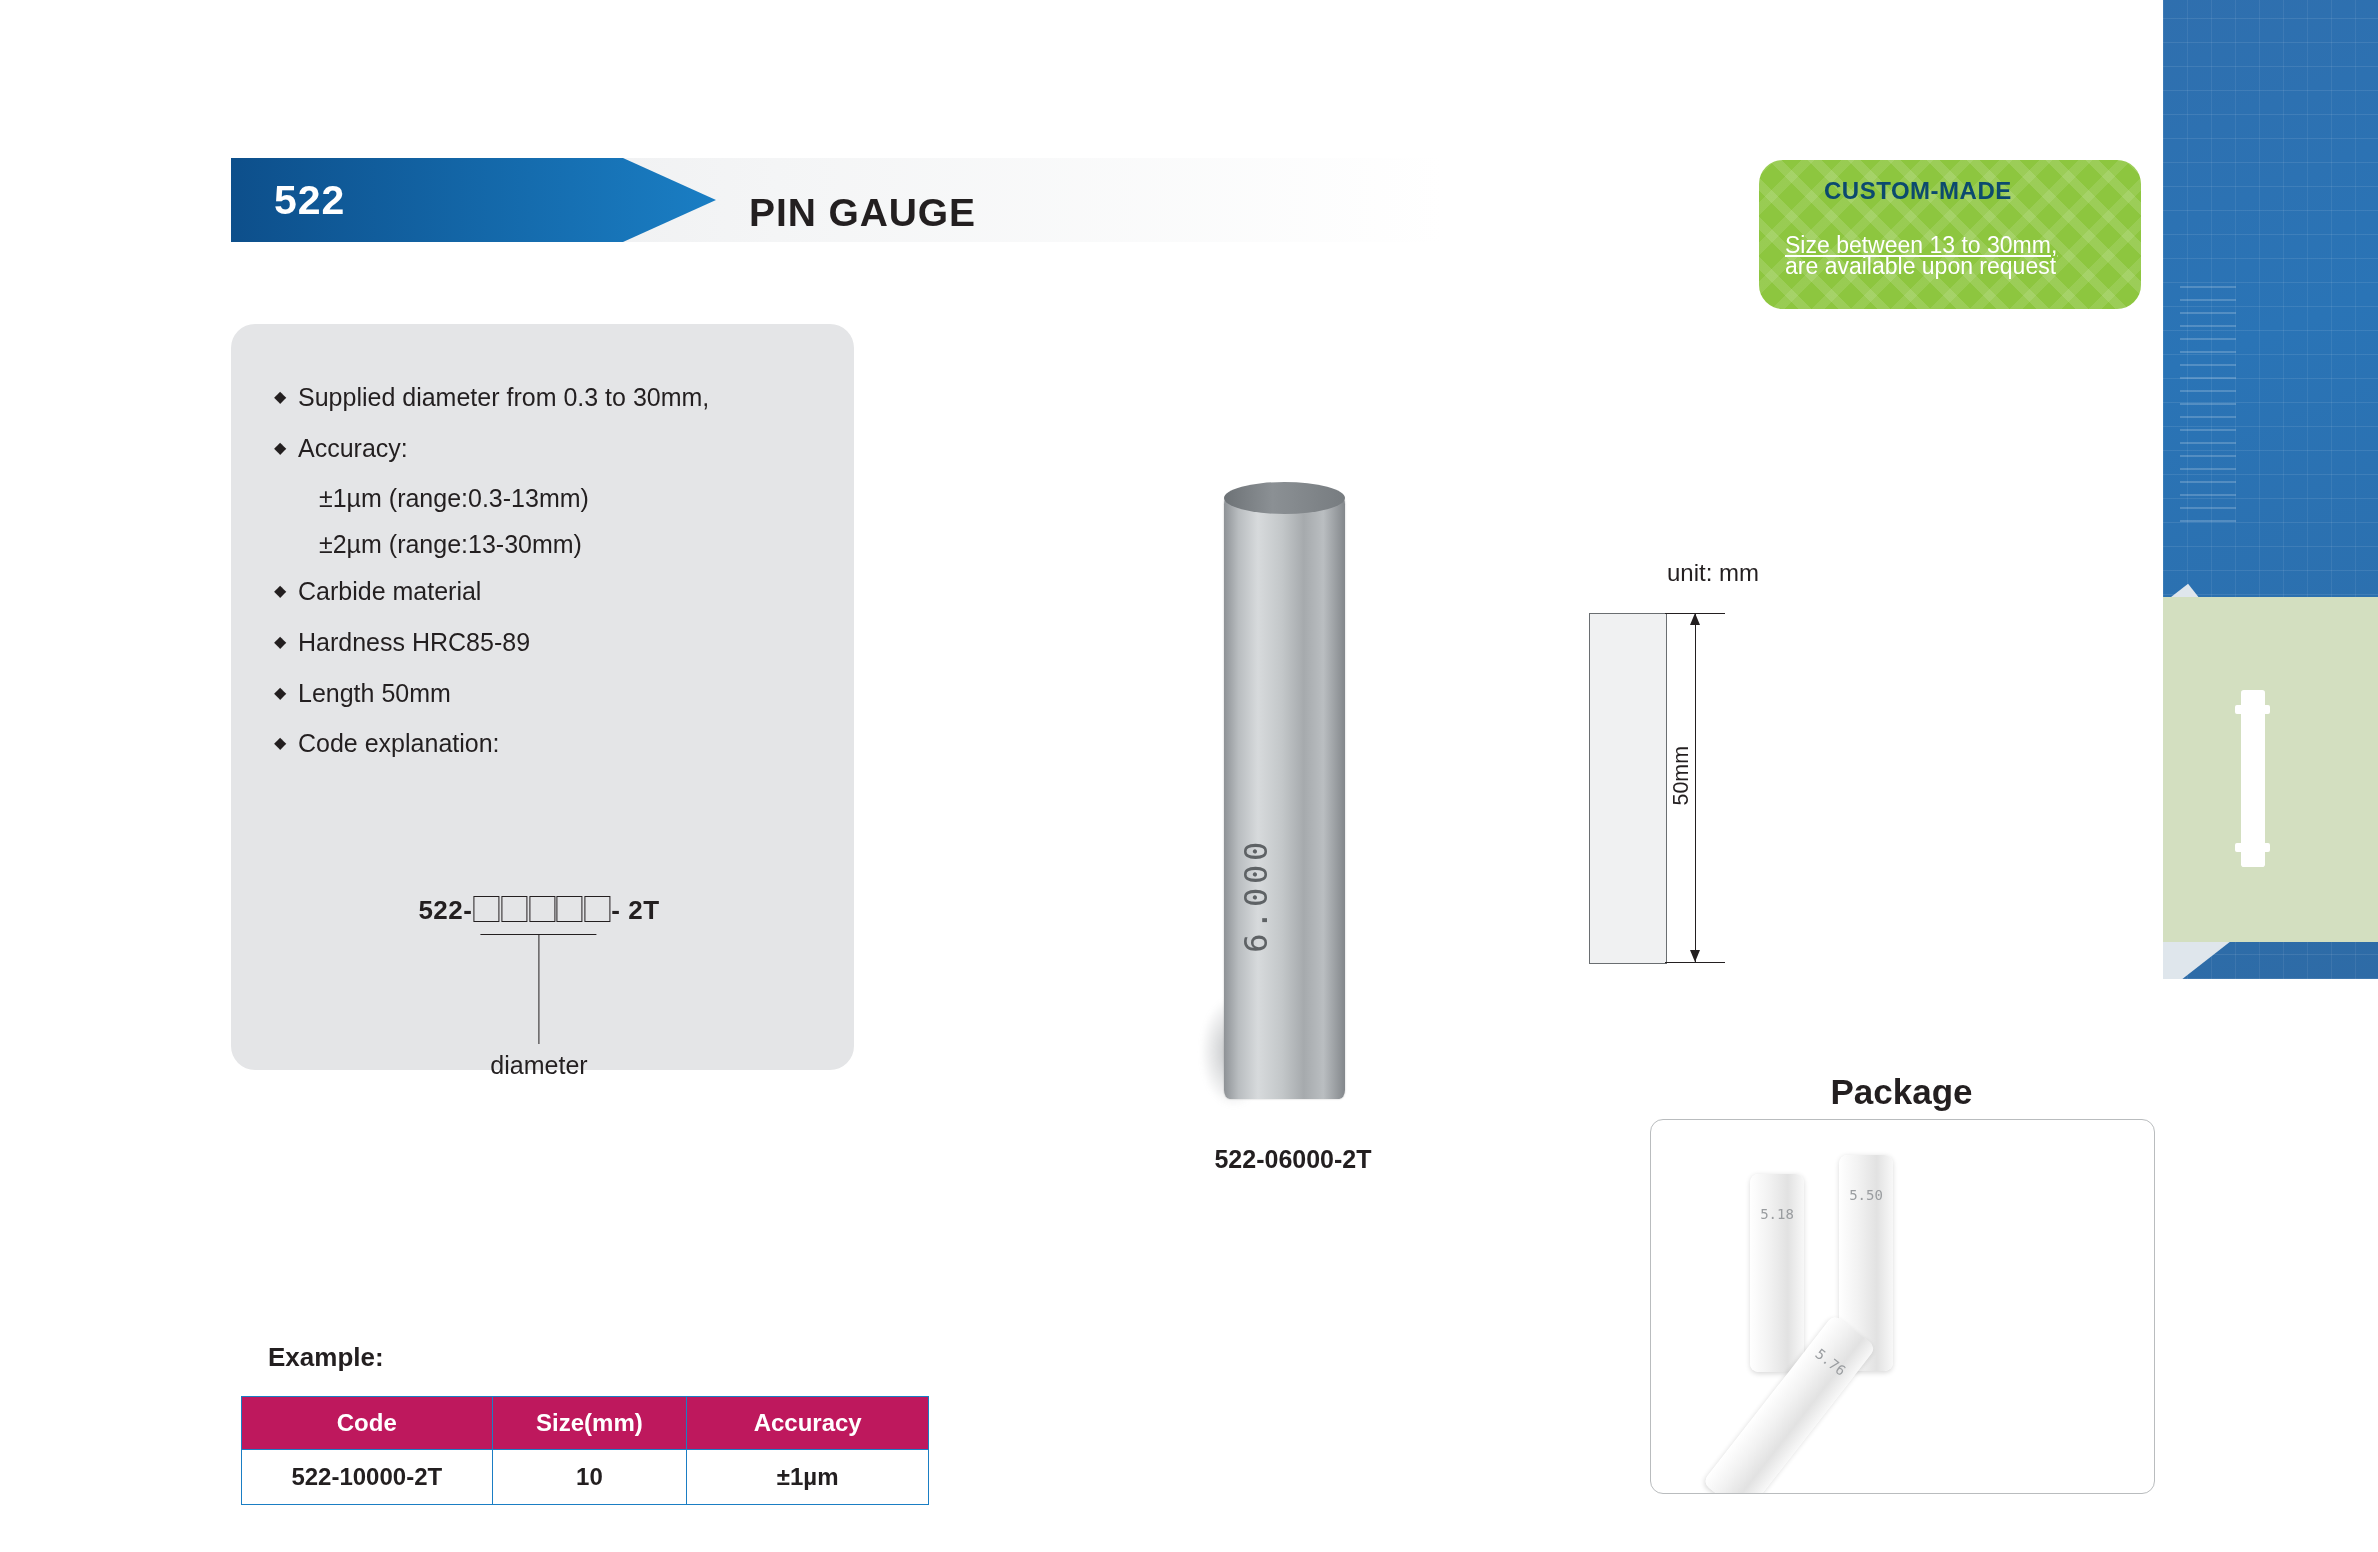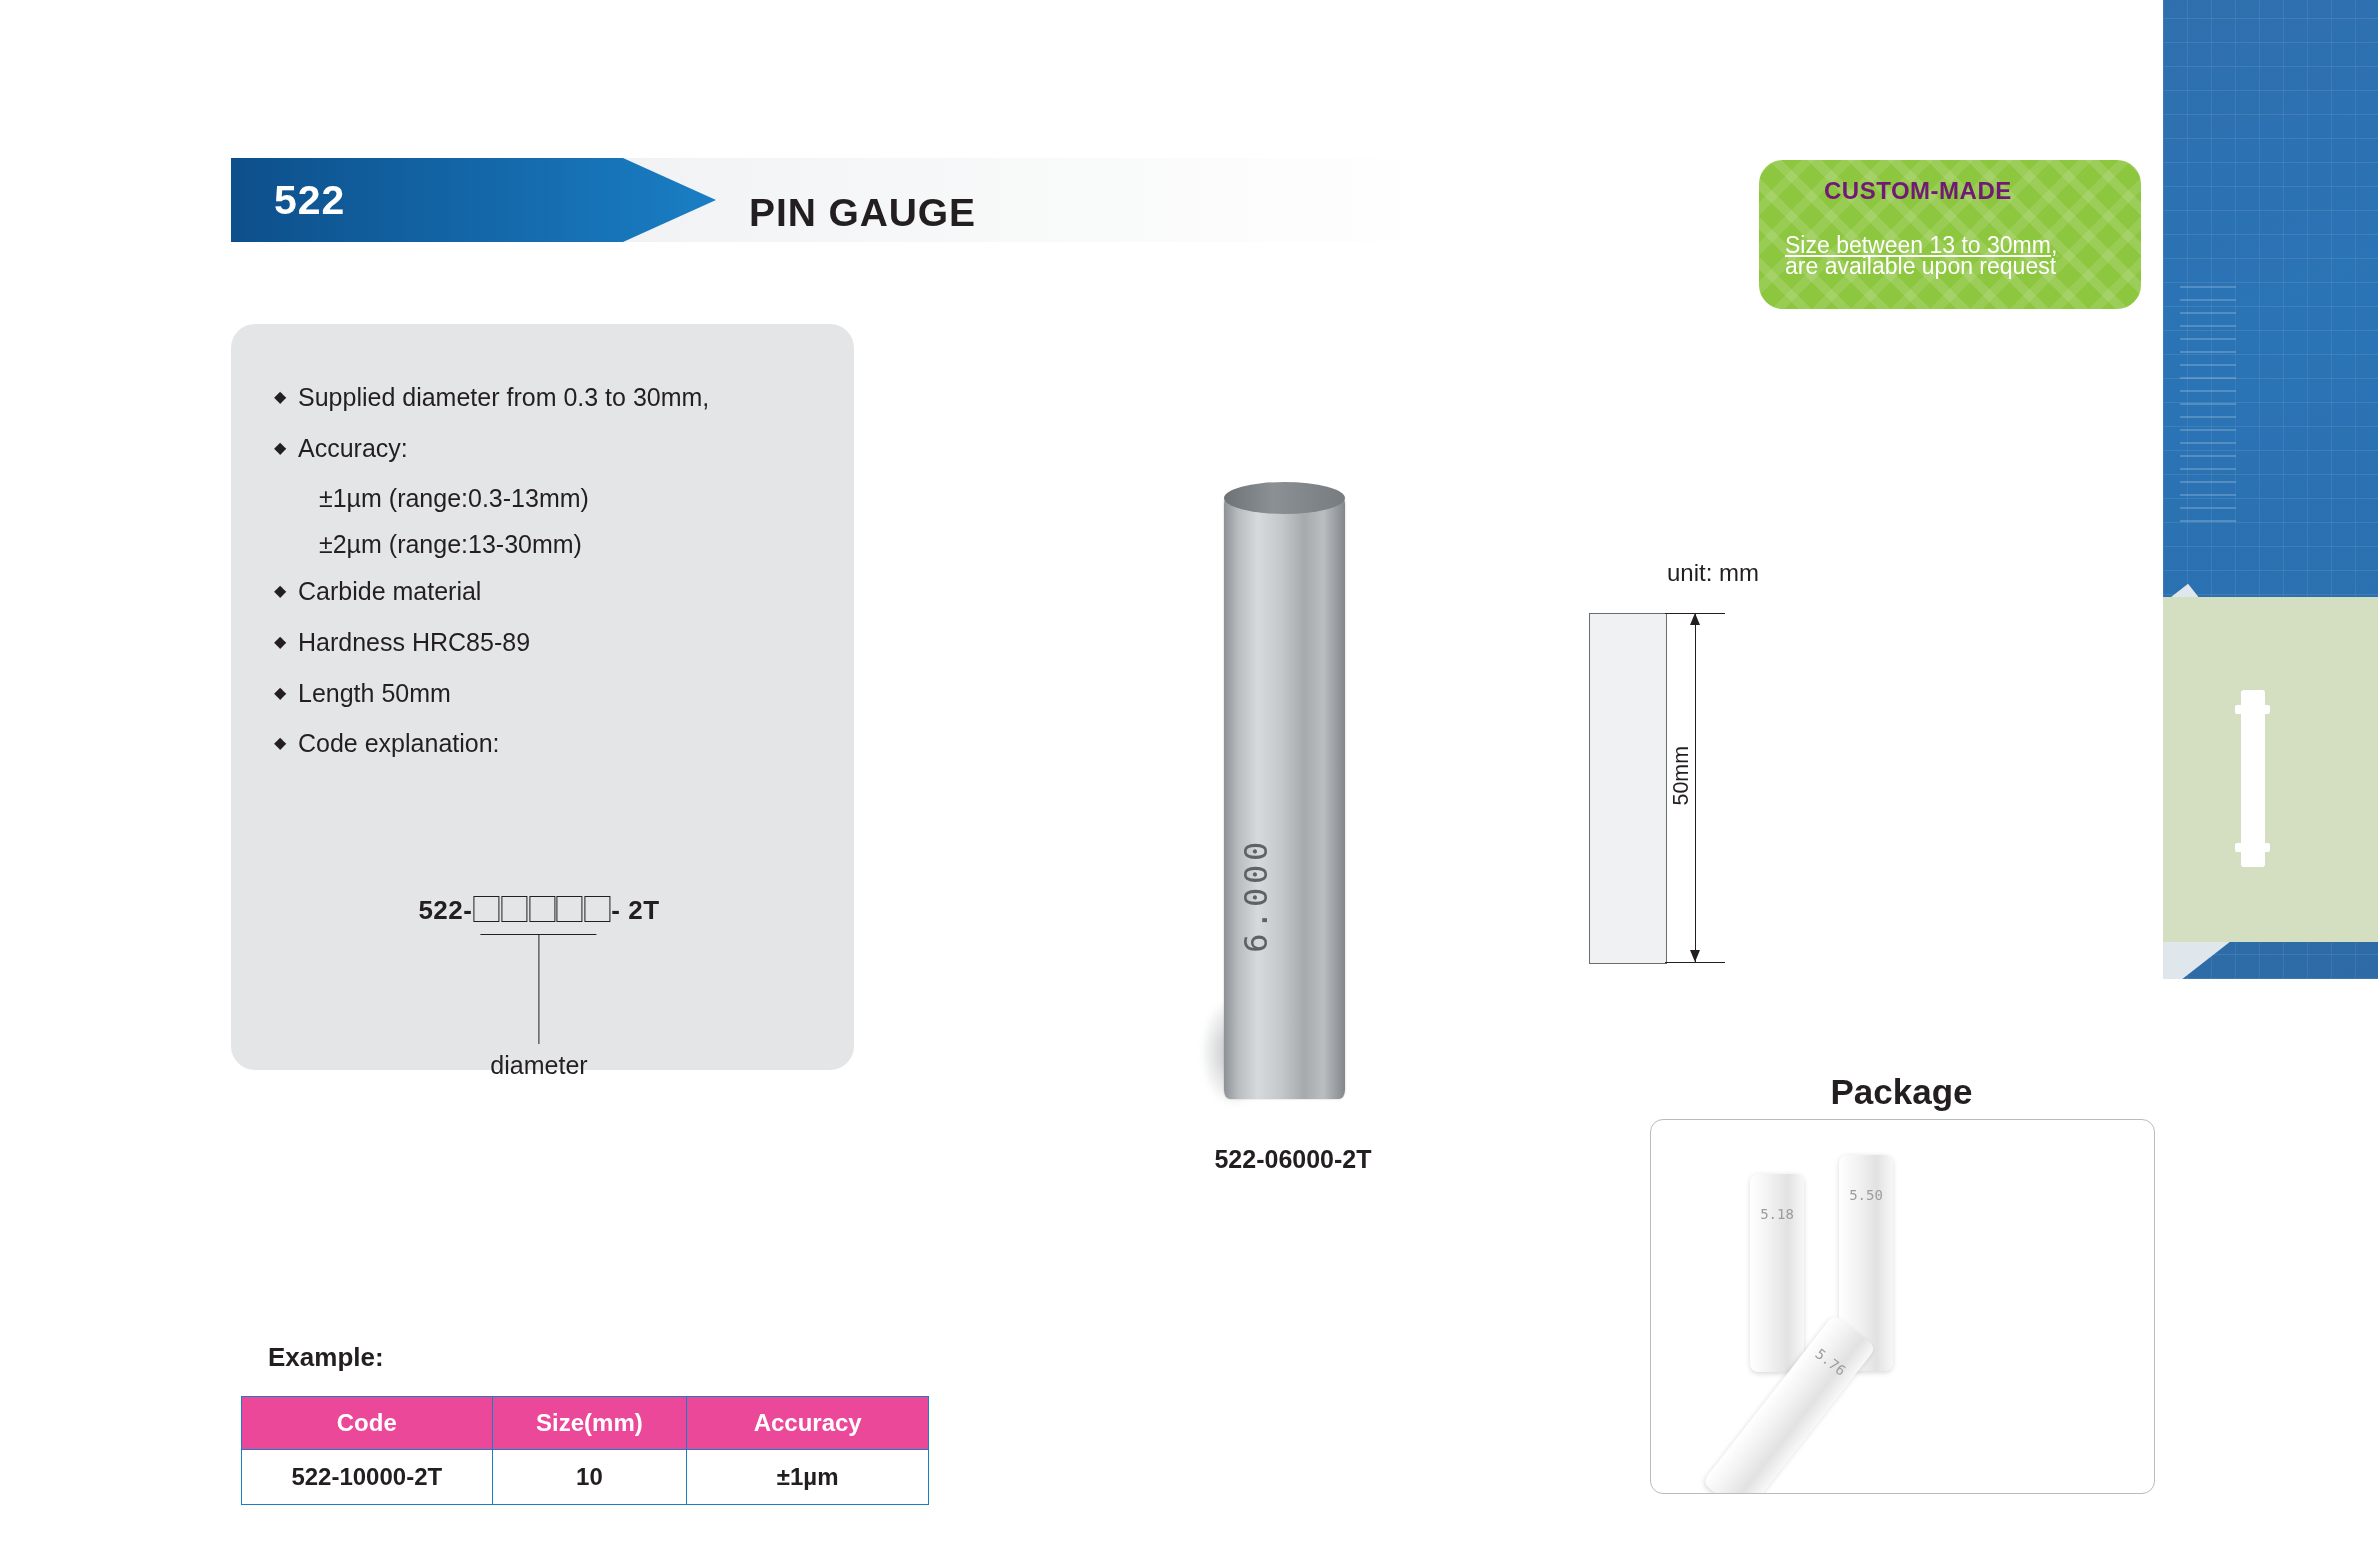--- a/index.html
+++ b/index.html
@@ -158,21 +158,21 @@
     background-image:
       repeating-linear-gradient(45deg, rgba(255,255,255,0.13) 0 9.3px, transparent 9.3px 28px),
       repeating-linear-gradient(-45deg, rgba(255,255,255,0.10) 0 9.3px, transparent 9.3px 28px);
   }
   .custom-badge .cb-title {
     position: absolute;
     left: 65px;
     top: 17px;
     font-size: 24px;
     font-weight: 700;
-    color: #701a75;
+    color: #0c4a6e;
     letter-spacing: 0.5px;
   }
   .custom-badge .cb-line1,
   .custom-badge .cb-line2 {
     position: absolute;
     left: 26px;
     font-size: 23px;
     color: #ffffff;
   }
   .custom-badge .cb-line1 { top: 72px; text-decoration: underline; }
@@ -438,21 +438,21 @@
   }
   .example-table {
     position: absolute;
     left: 241px;
     top: 1396px;
     width: 688px;
     border-collapse: collapse;
     font-size: 24px;
   }
   .example-table th {
-    background: #ec4899;
+    background: #be185d;
     color: #ffffff;
     font-weight: 700;
     height: 50px;
     border: 0.9px solid #1a7ec4;
   }
   .example-table td {
     height: 52px;
     text-align: center;
     border: 0.9px solid #1a7ec4;
     color: #231f20;

